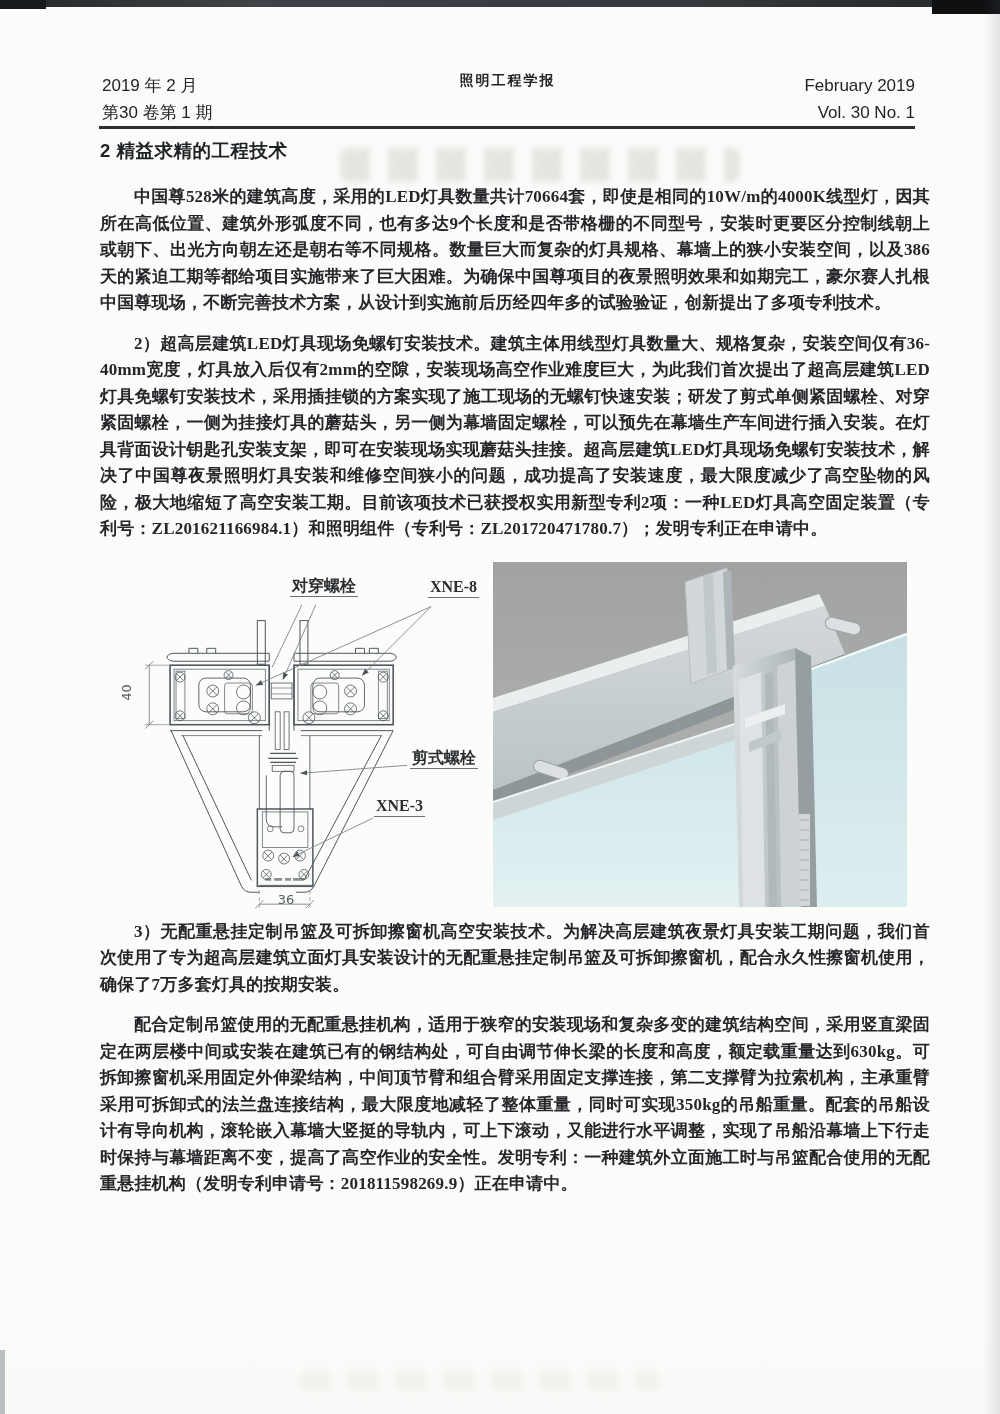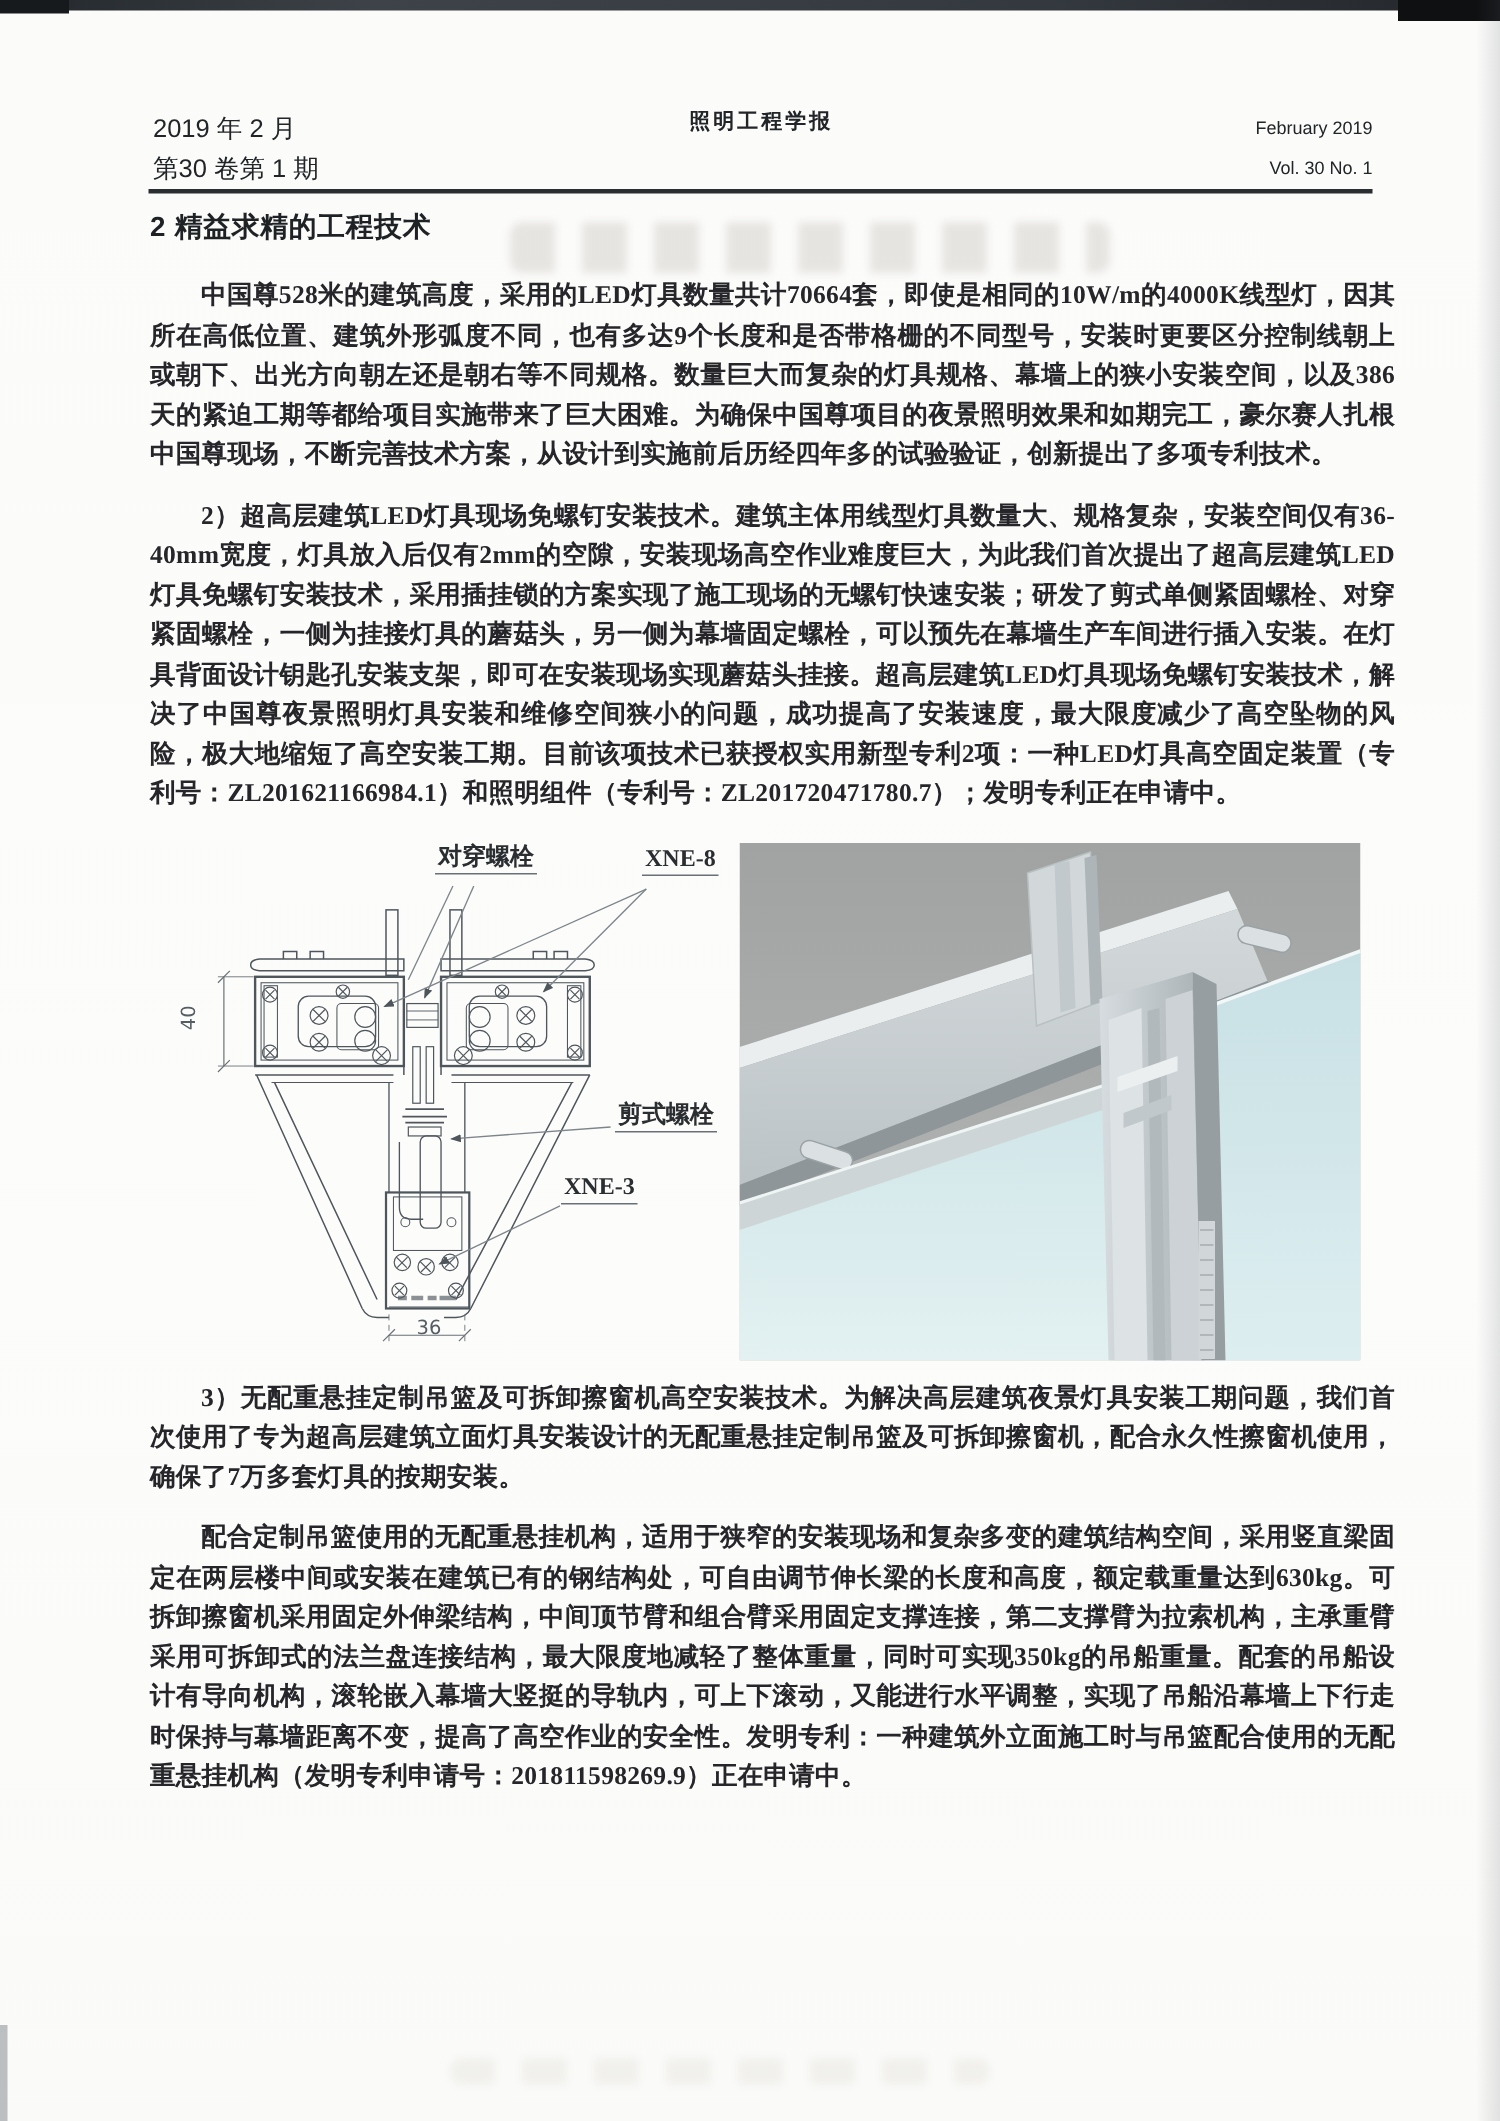--- a/index.html
+++ b/index.html
@@ -23,33 +23,33 @@
   .ghost.g1 { top:148px; left:340px; width:400px; height:34px; }
   .ghost.g2 { top:1372px; left:300px; width:360px; height:18px; opacity:.07; }
 
   
   .header { position:absolute; top:72px; left:100px; width:815px; height:52px;
             font-family:"Liberation Sans", sans-serif; color:#222528; }
   .h-left  { position:absolute; left:2px; top:0; font-size:17px; line-height:27px; }
   .h-center{ position:absolute; left:0; right:0; top:0; text-align:center; }
   .j-cn { font-size:14px; font-weight:bold; letter-spacing:2px; }
   .j-en { font-size:13.5px; margin-top:7px; letter-spacing:.4px; }
-  .h-right { position:absolute; right:0; top:0; text-align:right; font-size:12px; line-height:27px; }
+  .h-right { position:absolute; right:0; top:0; text-align:right; font-size:17px; line-height:27px; }
   .rule { position:absolute; top:126px; left:99px; width:816px; height:3px; background:#2b2e31; }
 
   
   .main { position:absolute; left:100px; top:138px; width:830px; }
   h2.heading { font-family:"Liberation Sans", sans-serif; font-size:18.5px; font-weight:bold;
                margin:0 0 21px 0; color:#1f2225; letter-spacing:.5px; }
   p.body { margin:0 0 14px 0; font-size:17px; line-height:26.5px; text-align:justify;
            text-indent:2em; letter-spacing:.2px;font-weight:bold; }
 
   
   .figrow { position:relative; height:352px; margin:5px 0 10px 0; }
-  .drawing { position:absolute; left:2px; top:0; width:390px; height:352px; }
+  .drawing { position:absolute; left:2px; top:14px; width:390px; height:352px; }
   .drawing svg { position:absolute; left:0; top:0; }
   .lbl { position:absolute; font-weight:bold; font-size:16px; color:#2b2e31;
          border-bottom:1px solid #6a7176; padding:0 2px 2px; line-height:1.1; white-space:nowrap; }
   .lbl-through { left:188px; top:6px; }
   .lbl-xne1    { left:326px; top:7px; font-family:"Liberation Serif",serif; }
   .lbl-scissor { left:308px; top:178px; }
   .lbl-xne3    { left:272px; top:226px; font-family:"Liberation Serif",serif; }
   .dim { position:absolute; font-size:13px; color:#565e63; font-family:"DejaVu Sans", sans-serif; }
   .dim40 { left:16px; top:114px; transform:rotate(-90deg); }
   .dim36 { left:164px; top:321px; width:40px; text-align:center; }

